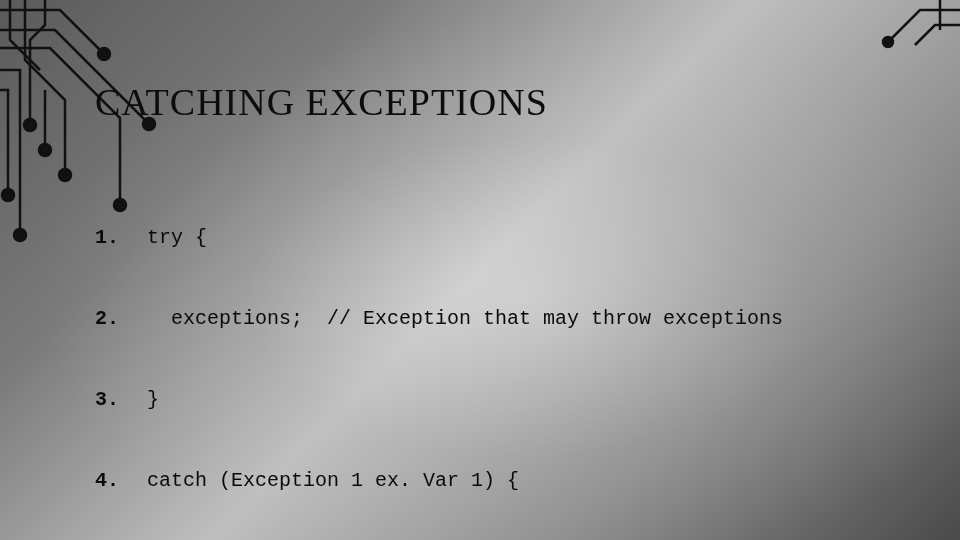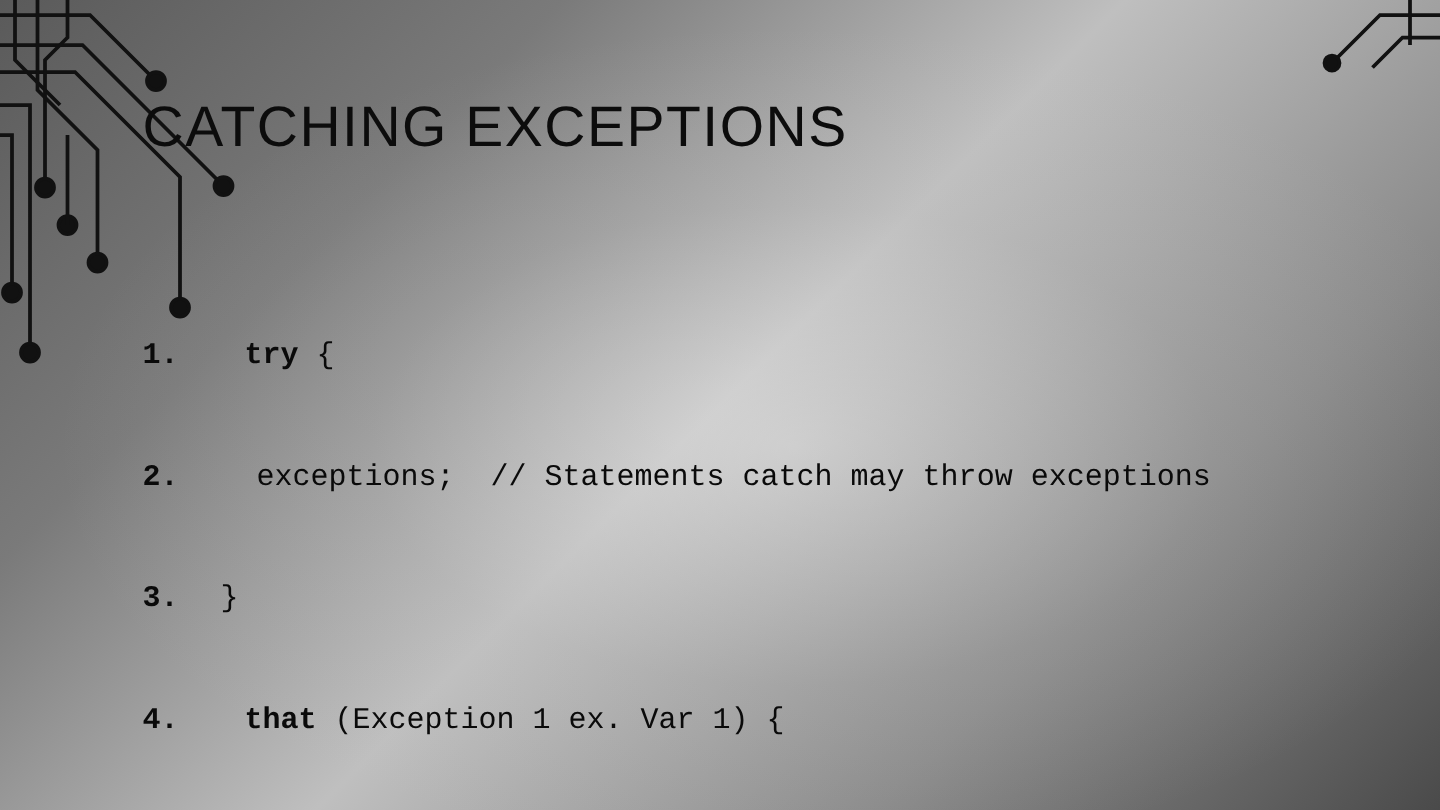--- a/index.html
+++ b/index.html
@@ -21,46 +21,47 @@
     color: #111;
   }
 
   
   .deco { position:absolute; pointer-events:none; }
   .deco svg { display:block; }
 
   .title {
     position: absolute;
     left: 95px;
-    top: 64px;
+    top: 80px;
     font-size: 38px;
     letter-spacing: 1px;
     font-weight: 400;
     color: #0c0c0c;
+    font-family: Liberation Serif, serif;
   }
 
   .codeblock {
     position: absolute;
     left: 95px;
     top: 170px;
     font-family: "Courier New", Courier, monospace;
     font-size: 20px;
     line-height: 27px;
     color: #0a0a0a;
     white-space: pre;
   }
   .codeblock .row { display:flex; }
   .codeblock .num {
     display:inline-block;
     width: 52px;
     font-weight: bold;
     font-family: "Courier New", Courier, monospace;
   }
   .codeblock .code { font-family: "Courier New", Courier, monospace; }
-  .codeblock .code b { font-weight: bold; margin-left: 16px; }
+  .codeblock .code b { font-weight: normal; }
 </style>
 </head>
 <body>
 
 <div class="slide">
 
   <div class="deco" style="left:0; top:0;">
     <svg width="200" height="260" viewBox="0 0 200 260">
       <g stroke="#111" stroke-width="2.5" fill="none">
         <path d="M0 10 L60 10 L100 50"></path>
@@ -92,23 +93,23 @@
         <path d="M80 25 L55 25 L35 45"></path>
         <path d="M60 0 L60 30"></path>
       </g>
     </svg>
   </div>
 
   <div class="title">CATCHING EXCEPTIONS</div>
 
   <div class="codeblock">
     <div class="row"><span class="num">1.</span><span class="code"><b>try</b><span> {</span></span></div>
-    <div class="row"><span class="num">2.</span><span class="code"><span>  exceptions;  </span><span>// Statements catch may throw exceptions</span></span></div>
+    <div class="row"><span class="num">2.</span><span class="code"><span>  exceptions;  </span><span>// Exception that may throw exceptions</span></span></div>
     <div class="row"><span class="num">3.</span><span class="code">}</span></div>
-    <div class="row"><span class="num">4.</span><span class="code"><b>that</b><span> (Exception 1 ex. Var 1) {</span></span></div>
+    <div class="row"><span class="num">4.</span><span class="code"><b>catch</b><span> (Exception 1 ex. Var 1) {</span></span></div>
     
     
     
     
     
     
     
     
     
   </div>

